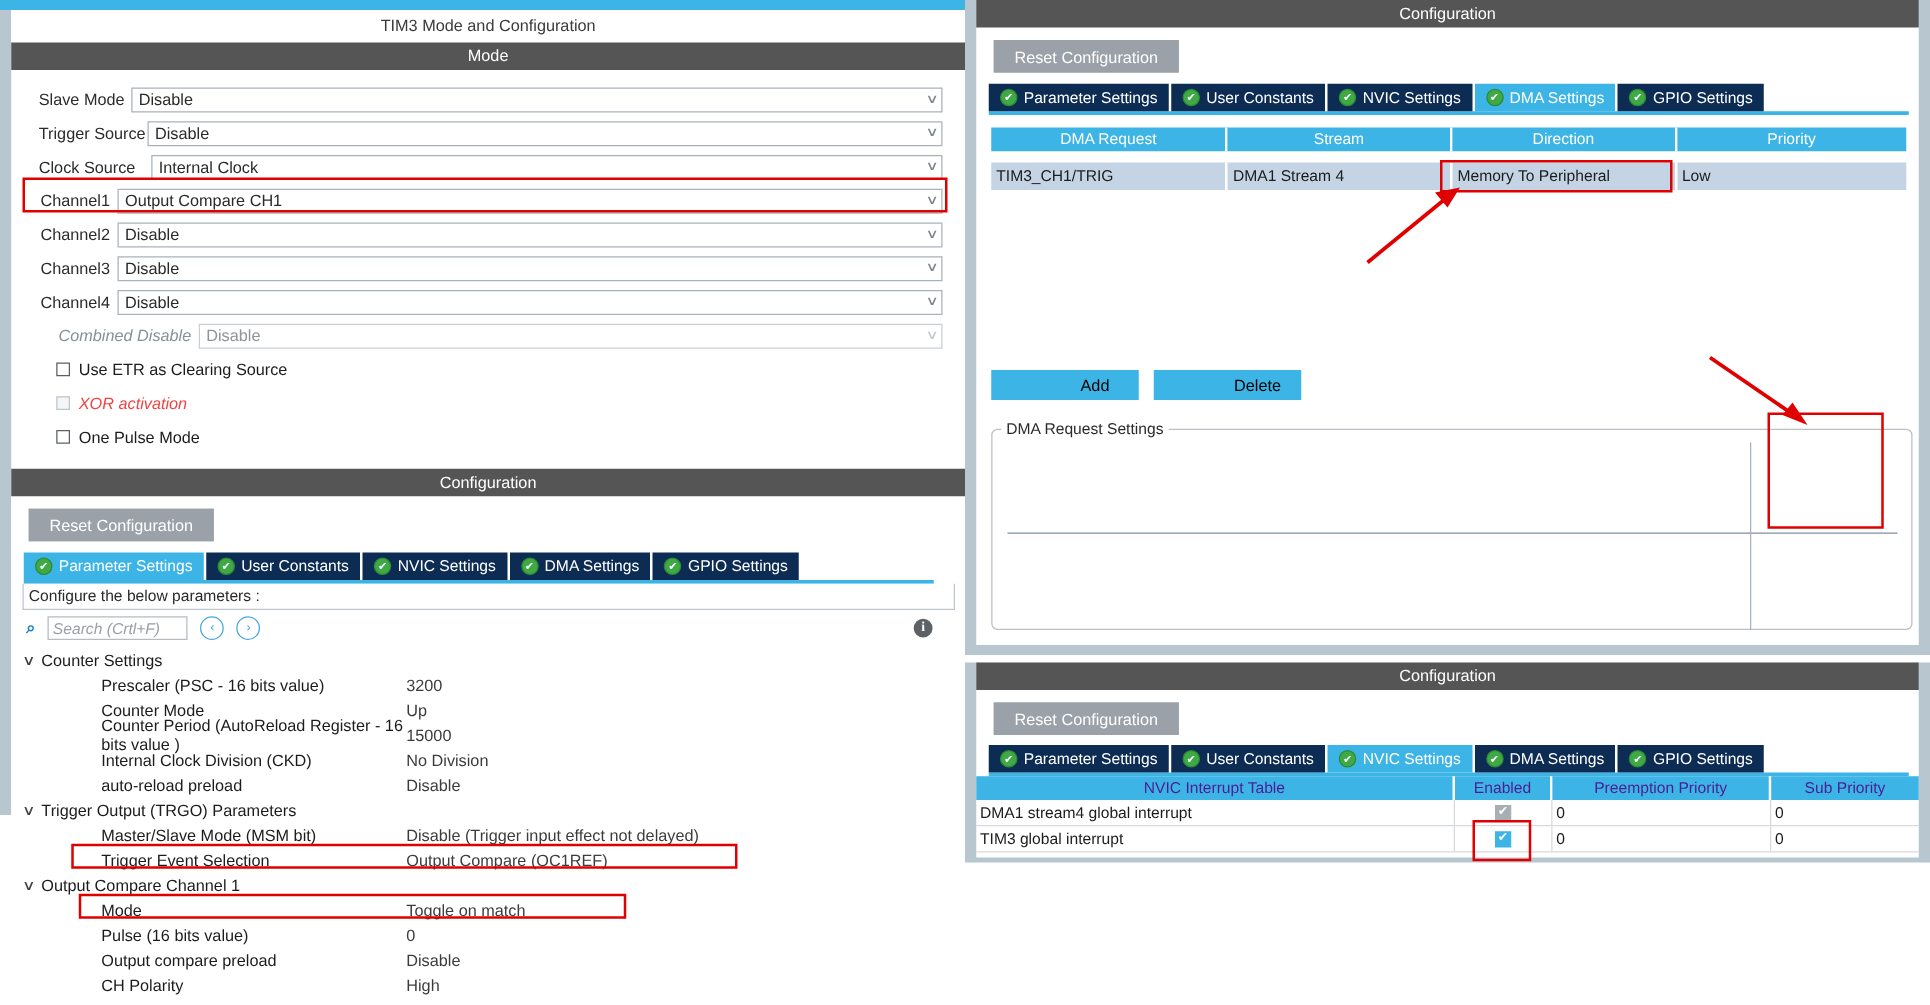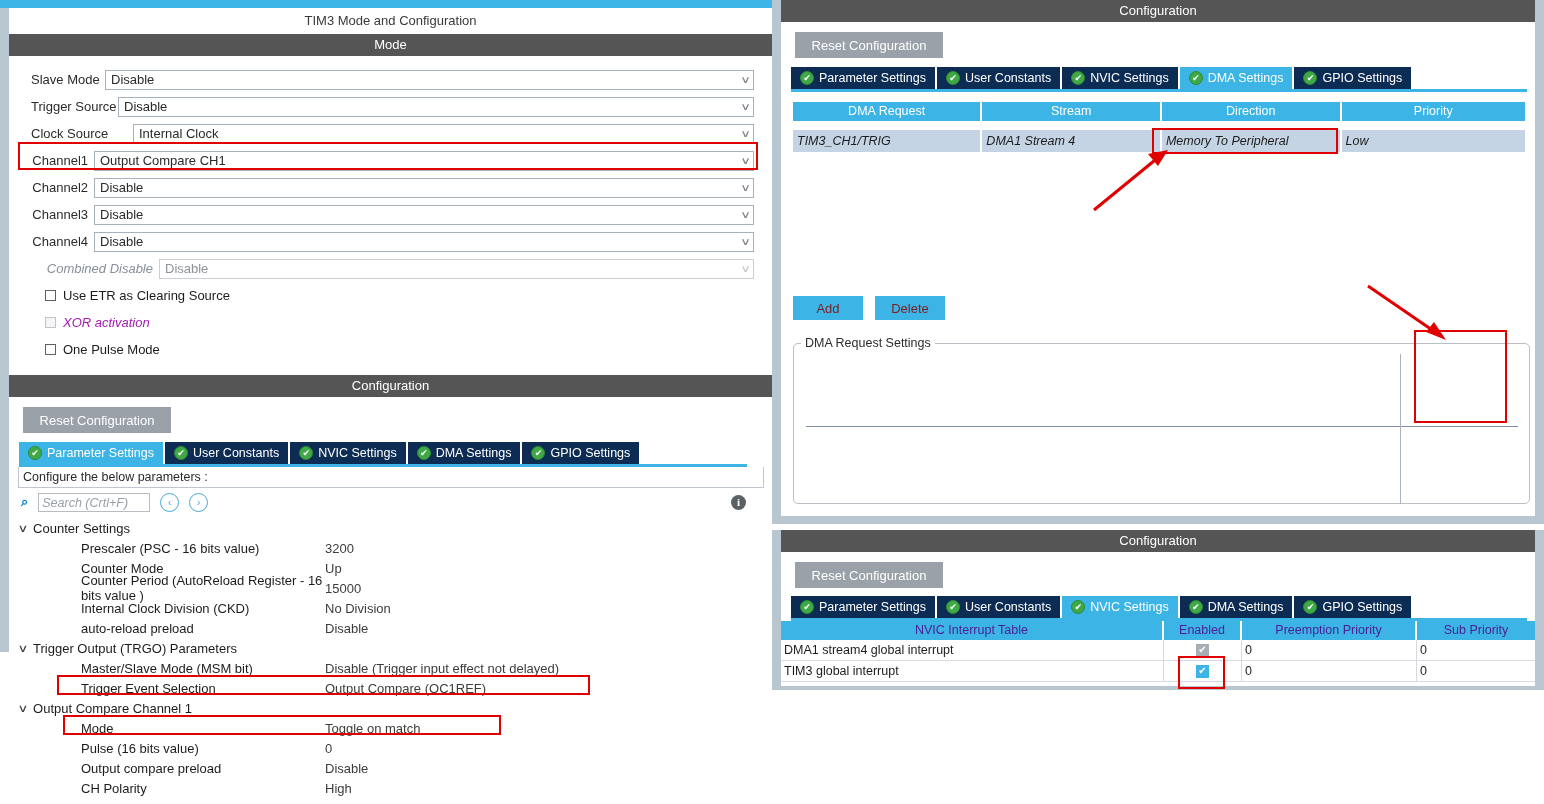--- a/index.html
+++ b/index.html
@@ -38,21 +38,21 @@
   .combo.dis{border-color:#c9cfd5;color:#8e9499;background:#fff;}
   .chev{color:#7c848c;font-size:10px;line-height:1;transform:scaleX(1.45);}
   .combo.dis .chev{color:#c2c8ce;}
   .lbl.italicdim{font-style:italic;color:#86909a;}
   .chkrow{display:flex;align-items:center;height:27px;padding-left:14px;font-size:13px;}
   .cbox{
     width:11px;height:11px;border:1px solid #5a6068;background:#fff;
     display:inline-block;margin-right:7px;box-sizing:border-box;
   }
   .cbox.dim{border-color:#bfc5cb;background:#f4f5f6;}
-  .chkrow.dim{color:#a21caf;font-style:italic;}
+  .chkrow.dim{color:#ef4444;font-style:italic;}
 
   
   .reset-btn{
     margin:10px 0 0 14px;width:148px;height:26px;background:#9aa1a8;color:#fff;
     display:flex;align-items:center;justify-content:center;font-size:13px;
     border:1px solid #9aa1a8;box-sizing:border-box;
   }
   .tabs{display:flex;margin-left:10px;margin-top:9px;border-bottom:3px solid #3cb4e5;}
   .tab{
     height:22px;display:flex;align-items:center;gap:5px;padding:0 9px;
@@ -91,28 +91,28 @@
   .prow .pname{padding-left:72px;width:316px;color:#1c1c1c;box-sizing:border-box;}
   .prow .pval{color:#3c3c3c;}
 
   
   .dmatable{margin:10px 10px 0 12px;}
   .dmahead{display:flex;height:19px;}
   .dmahead div{
     background:#3cb4e5;color:#fff;font-size:12.5px;text-align:center;line-height:19px;
     border-right:2px solid #fff;box-sizing:border-box;
   }
-  .dmarow{display:flex;height:22px;background:#c4d4e4;font-style:italic;}
+  .dmarow{display:flex;height:22px;background:#c4d4e4;}
   .dmarow div{
     font-size:12.5px;line-height:22px;color:#1c1c1c;padding-left:4px;
     border-right:2px solid #fff;box-sizing:border-box;
   }
   .addbtn{
-    width:70px;height:24px;background:#3cb4e5;color:#7f1d1d;font-size:13px;
-    display:flex;align-items:center;justify-content:center;
+    width:70px;height:24px;background:#3cb4e5;color:#000000;font-size:13px;
+    display:flex;align-items:center;justify-content:center;padding-left:48px;
   }
   .fieldset{
     position:absolute;border:1px solid #b9bfc5;border-radius:5px;box-sizing:border-box;
   }
   .legend{
     position:absolute;background:#fff;padding:0 4px;font-size:12.5px;color:#2b2b2b;
   }
   .chk-blue{
     width:13px;height:13px;background:#3cb4e5;color:#fff;display:flex;
     align-items:center;justify-content:center;font-size:10px;box-sizing:border-box;
@@ -162,21 +162,21 @@
       </div>
       <div class="row">
         <span class="lbl" style="width:81px">Trigger Source</span>
         <div class="combo" style="margin-left:6px;">
           <span>Disable</span>
           <span class="chev">∨</span>
         </div>
       </div>
       <div class="row">
         <span class="lbl" style="width:76px">Clock Source</span>
-        <div class="combo" style="margin-left:26px;gap:48px;">
+        <div class="combo" style="margin-left:14px;gap:48px;">
           <span>Internal Clock</span>
           <span class="chev">∨</span>
         </div>
       </div>
       <div class="row">
         <span class="lbl" style="width:57px">Channel1</span>
         <div class="combo" style="margin-left:6px;">
           <span>Output Compare CH1</span>
           <span class="chev">∨</span>
         </div>

